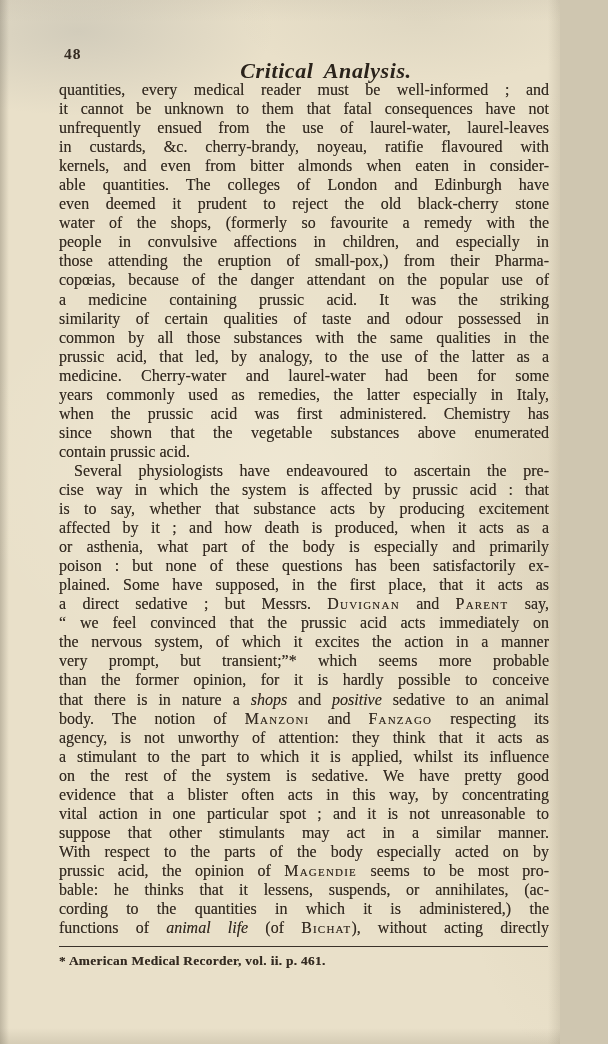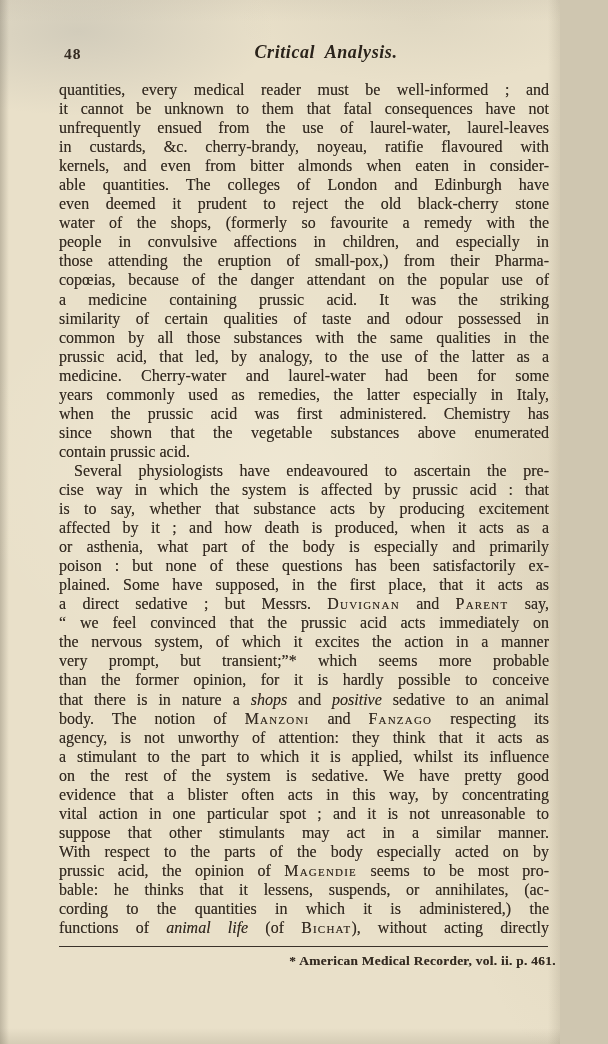--- a/index.html
+++ b/index.html
@@ -29,25 +29,25 @@
     position: absolute;
     top: 45px;
     left: 64px;
     font-size: 15.5px;
     font-weight: bold;
     letter-spacing: 1px;
     color: #332a21;
   }
   .header-title {
     position: absolute;
-    top: 42px;
+    top: 58px;
     left: 326px;
     transform: translateX(-50%);
     white-space: nowrap;
-    font-size: 18px;
+    font-size: 22px;
     font-style: italic;
     font-weight: bold;
     letter-spacing: 0.6px;
     word-spacing: 5px;
     color: #2a231b;
   }
   .textblock {
     position: absolute;
     top: 80px;
     left: 59px;
@@ -73,23 +73,23 @@
     position: absolute;
     top: 946px;
     left: 59px;
     width: 489px;
     border-top: 1.8px solid #3a322a;
     height: 0;
   }
   .footnote {
     position: absolute;
     top: 953px;
-    left: 67px;
+    left: 59px;
     width: 489px;
-    text-align: right;
+    text-align: left;
     font-size: 13.4px;
     font-weight: bold;
     letter-spacing: 0.3px;
     color: #332a21;
     text-shadow: 0 0 0.5px rgba(51,42,33,0.5);
   }
 </style>
 </head>
 <body>
 

